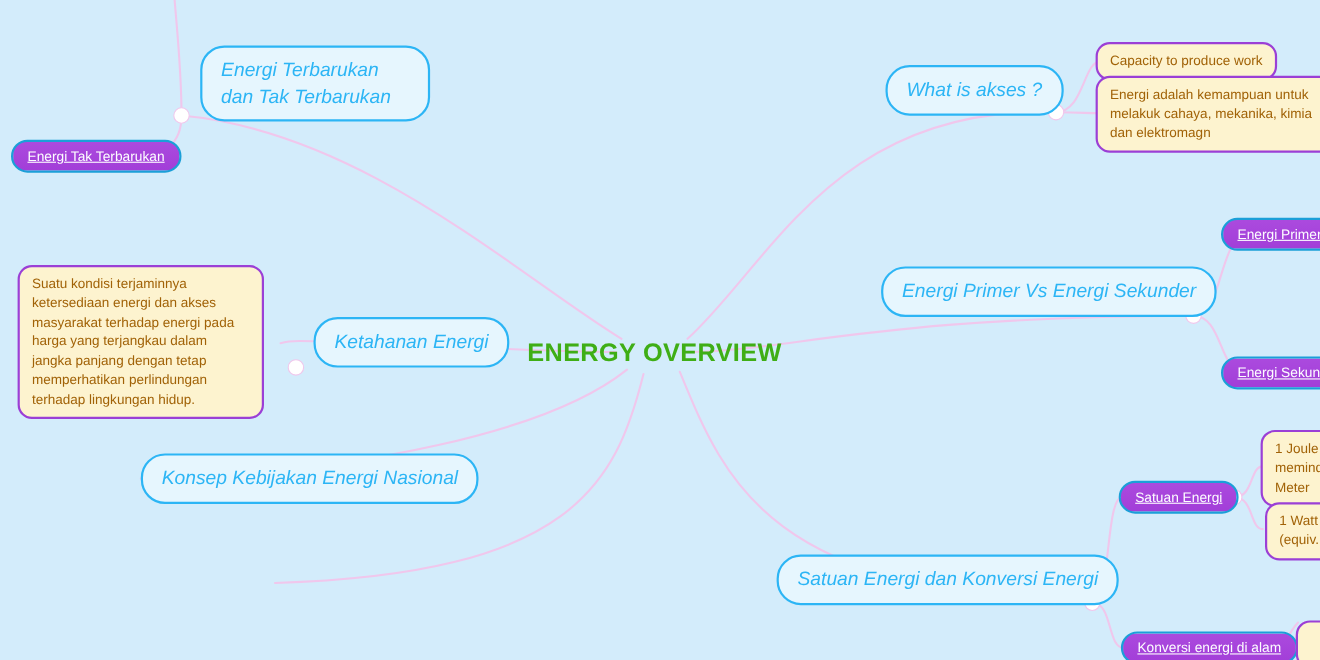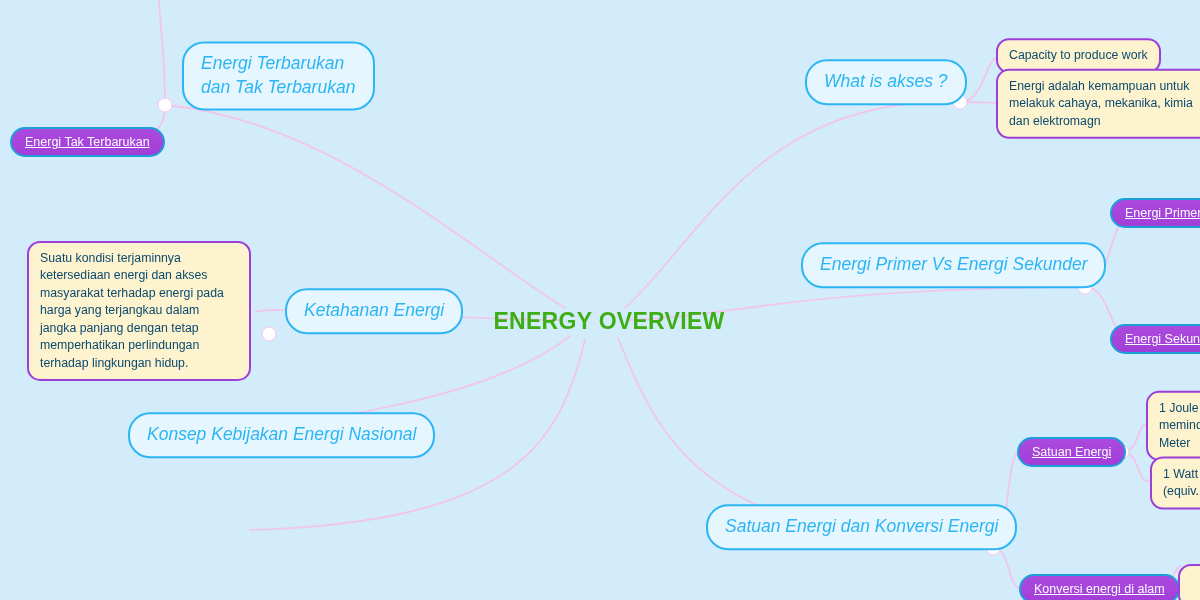--- a/index.html
+++ b/index.html
@@ -15,21 +15,20 @@
   .node{position:absolute;box-sizing:border-box;}
 
   
   .root{
     color:#3fae16;
     font-size:23px;
     font-weight:700;
     letter-spacing:.3px;
     white-space:nowrap;
     transform:translate(-50%,-50%);
-    margin-left:14px;
   }
 
   
   .topic{
     background:#e6f6fe;
     border:2.5px solid #2cb5f5;
     border-radius:22px;
     color:#2cb5f5;
     font-style:italic;
     font-size:17.5px;
@@ -53,21 +52,21 @@
     transform:translate(0,-50%);
     white-space:nowrap;
     text-decoration:underline;
   }
 
   
   .note{
     background:#fdf3cf;
     border:2.2px solid #9b3fd6;
     border-radius:13px;
-    color:#0c4a6e;
+    color:#a16207;
     font-size:12.3px;
     line-height:1.42;
     padding:7px 11px;
     transform:translate(0,-50%);
   }
   .note.nowrap{white-space:nowrap;}
 
   .dot{
     position:absolute;width:13px;height:13px;border-radius:50%;
     background:#ffffff;border:1.6px solid #f0c7ec;
@@ -121,27 +120,27 @@
 
   <div class="dot" style="left:165px;top:105px;"></div>
   <div class="dot" style="left:960px;top:102px;"></div>
   <div class="dot" style="left:269px;top:334px;"></div>
   <div class="dot" style="left:1085px;top:287px;"></div>
   <div class="dot" style="left:993px;top:548px;"></div>
   <div class="dot" style="left:1122px;top:452px;"></div>
 
   <div class="node root" style="left:595px;top:321px;">ENERGY OVERVIEW</div>
 
-  <div class="node topic wrap" style="left:182px;top:76px;width:193px;">Energi Terbarukan dan Tak Terbarukan</div>
+  <div class="node topic wrap" style="left:182px;top:76px;width:209px;">Energi Terbarukan dan Tak Terbarukan</div>
 
   <div class="node chip" style="left:10px;top:142px;">Energi Tak Terbarukan</div>
 
   <div class="node topic" style="left:285px;top:311px;">Ketahanan Energi</div>
 
-  <div class="node note" style="left:27px;top:311px;width:224px;">Suatu kondisi terjaminnya ketersediaan energi dan akses masyarakat terhadap energi pada harga yang terjangkau dalam jangka panjang dengan tetap memperhatikan perlindungan terhadap lingkungan hidup.</div>
+  <div class="node note" style="left:16px;top:311px;width:224px;">Suatu kondisi terjaminnya ketersediaan energi dan akses masyarakat terhadap energi pada harga yang terjangkau dalam jangka panjang dengan tetap memperhatikan perlindungan terhadap lingkungan hidup.</div>
 
   <div class="node topic" style="left:128px;top:435px;">Konsep Kebijakan Energi Nasional</div>
 
 
   <div class="node topic" style="left:805px;top:82px;">What is akses ?</div>
 
   <div class="node note nowrap" style="left:996px;top:56px;">Capacity to produce work</div>
 
   <div class="node note" style="left:996px;top:104px;width:232px;">Energi adalah kemampuan untuk melakuk cahaya, mekanika, kimia dan elektromagn</div>
 

